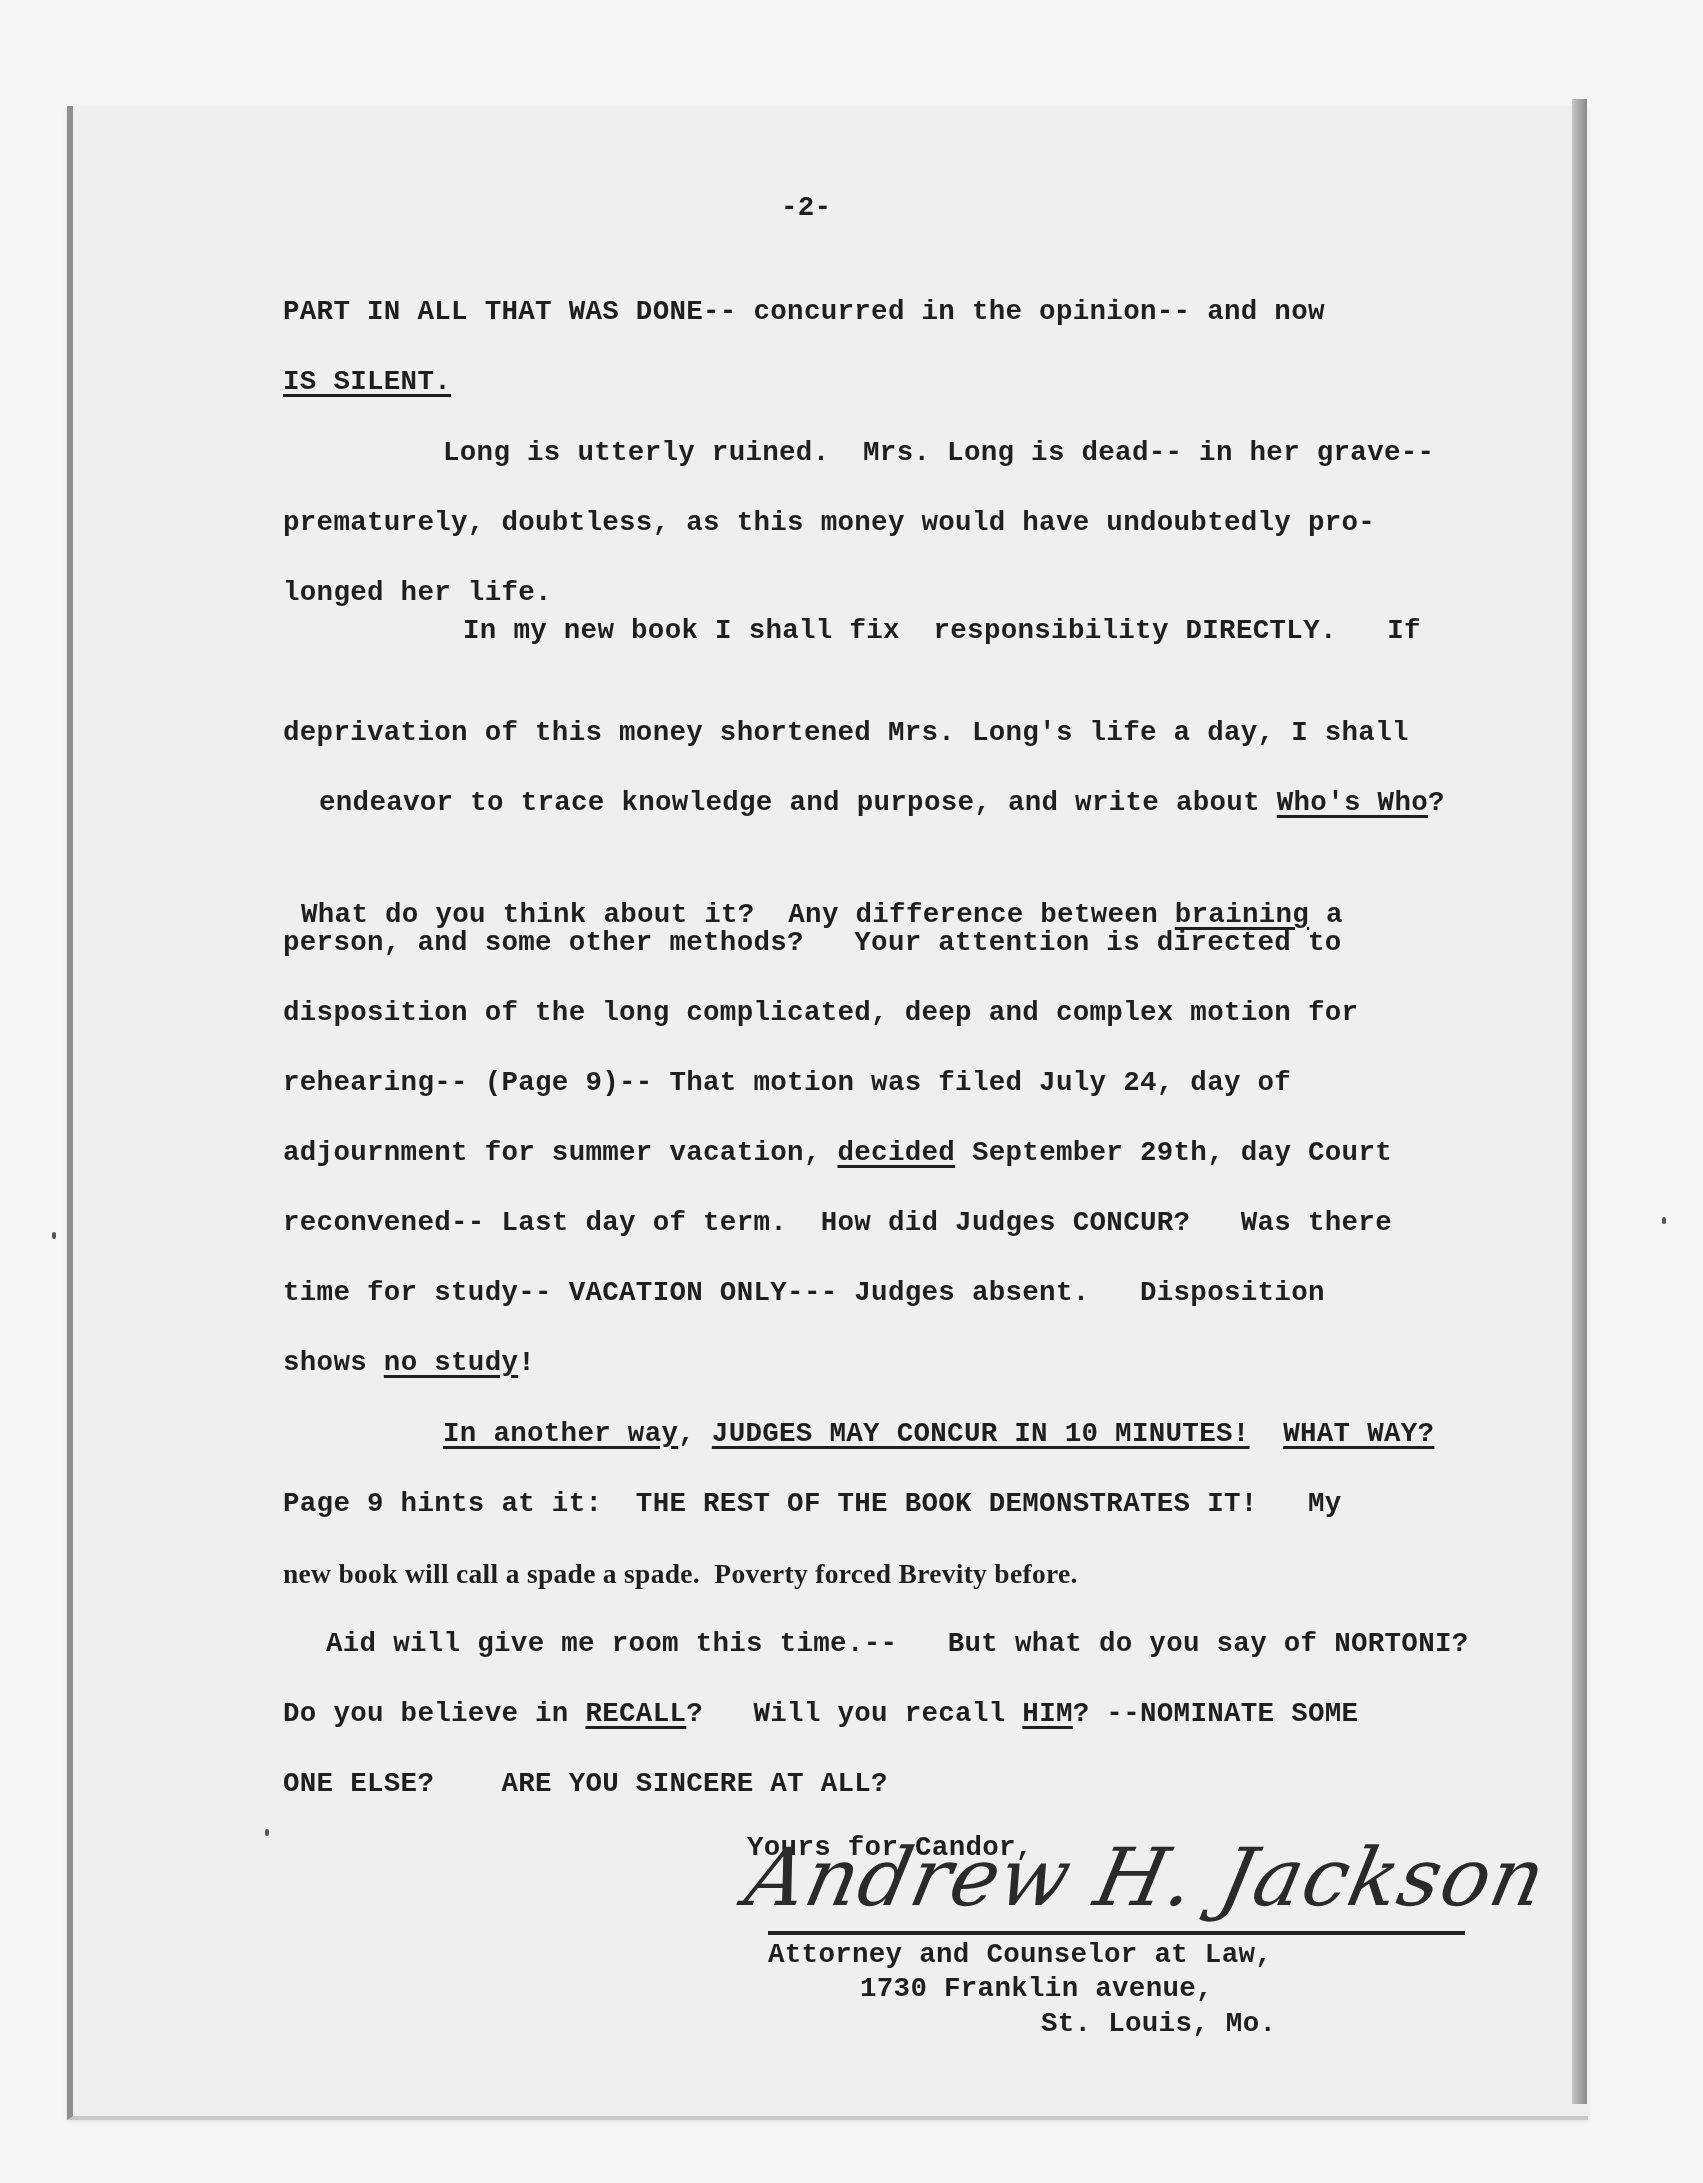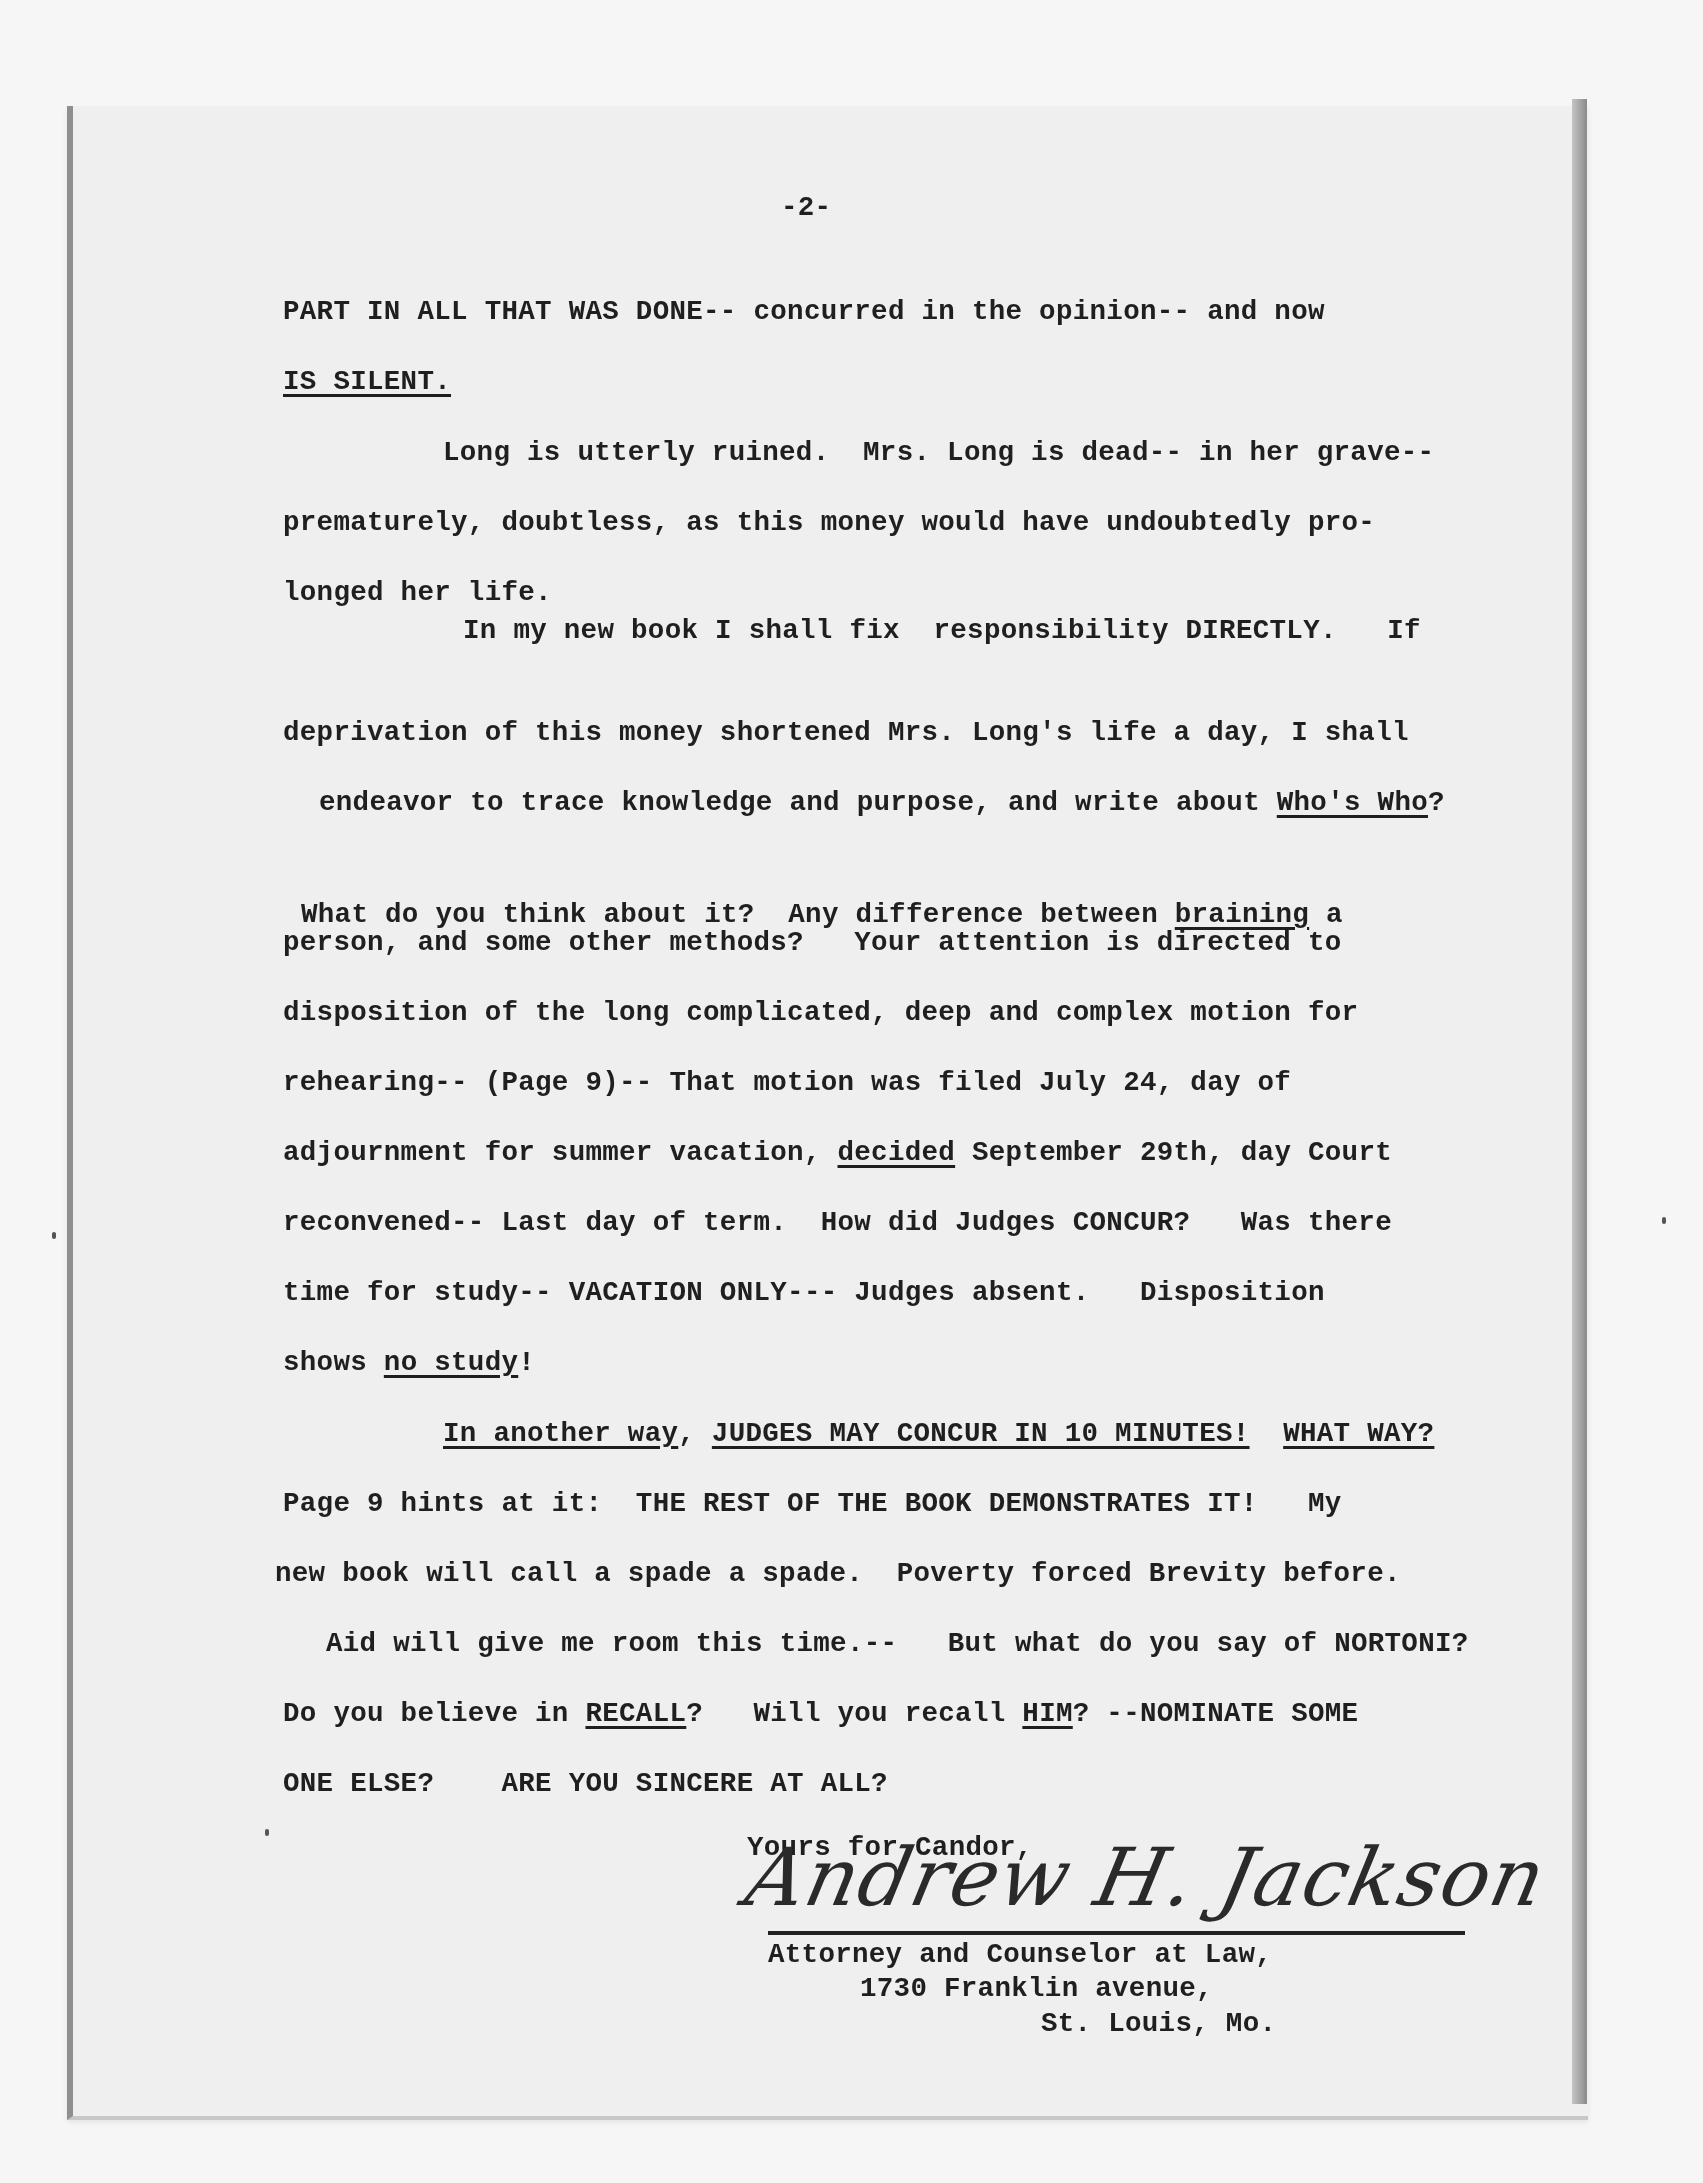--- a/index.html
+++ b/index.html
@@ -73,21 +73,21 @@
     <div class="text line" style="top: 859px; left: 301px; margin-top: 42px;"><span>What do you think about it?  Any difference between </span><span class="u">braining</span><span> a</span></div>
     <div class="text line" style="top: 929px; left: 283px;"><span>person, and some other methods?   Your attention is directed to</span></div>
     <div class="text line" style="top: 999px; left: 283px;"><span>disposition of the long complicated, deep and complex motion for</span></div>
     <div class="text line" style="top: 1069px; left: 283px;"><span>rehearing-- (Page 9)-- That motion was filed July 24, day of</span></div>
     <div class="text line" style="top: 1139px; left: 283px;"><span>adjournment for summer vacation, </span><span class="u">decided</span><span> September 29th, day Court</span></div>
     <div class="text line" style="top: 1209px; left: 283px;"><span>reconvened-- Last day of term.  How did Judges CONCUR?   Was there</span></div>
     <div class="text line" style="top: 1279px; left: 283px;"><span>time for study-- VACATION ONLY--- Judges absent.   Disposition</span></div>
     <div class="text line" style="top: 1349px; left: 283px;"><span>shows </span><span class="u">no study</span><span>!</span></div>
     <div class="text line" style="top: 1420px; left: 443px;"><span class="u">In another way</span><span>, </span><span class="u">JUDGES MAY CONCUR IN 10 MINUTES!</span><span>  </span><span class="u">WHAT WAY?</span></div>
     <div class="text line" style="top: 1490px; left: 283px;"><span>Page 9 hints at it:  THE REST OF THE BOOK DEMONSTRATES IT!   My</span></div>
-    <div class="text line" style="top: 1560px; left: 275px;"><span>new book will call a spade a spade.  Poverty forced Brevity before.</span></div>
+    <div class="text line" style="top: 1560px; left: 283px; font-family: Liberation Serif, serif;"><span>new book will call a spade a spade.  Poverty forced Brevity before.</span></div>
     <div class="text line" style="top: 1630px; left: 283px; margin-left: 43px;"><span>Aid will give me room this time.--   But what do you say of NORTONI?</span></div>
     <div class="text line" style="top: 1700px; left: 283px;"><span>Do you believe in </span><span class="u">RECALL</span><span>?   Will you recall </span><span class="u">HIM</span><span>? --NOMINATE SOME</span></div>
     <div class="text line" style="top: 1770px; left: 283px;"><span>ONE ELSE?    ARE YOU SINCERE AT ALL?</span></div>
   </div>
 
 <div class="text" style="left:747px; top:1834px;">Yours for Candor,</div>
 <div class="sig-name">Andrew H. Jackson</div>
 <div class="sig-rule"></div>
 <div class="text" style="left:768px; top:1941px;">Attorney and Counselor at Law,</div>
 <div class="text" style="left:860px; top:1975px;">1730 Franklin avenue,</div>

